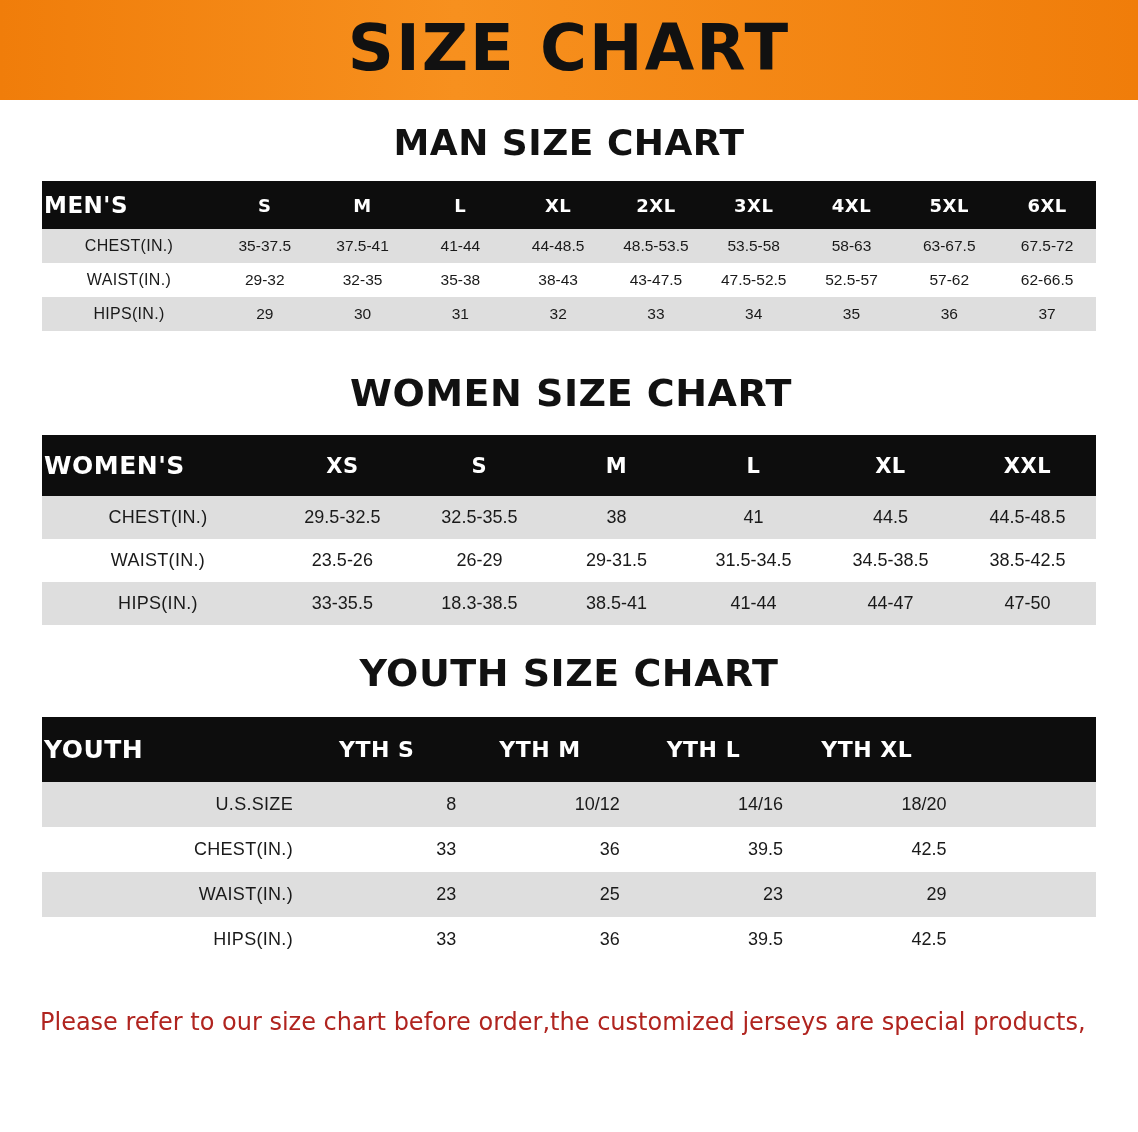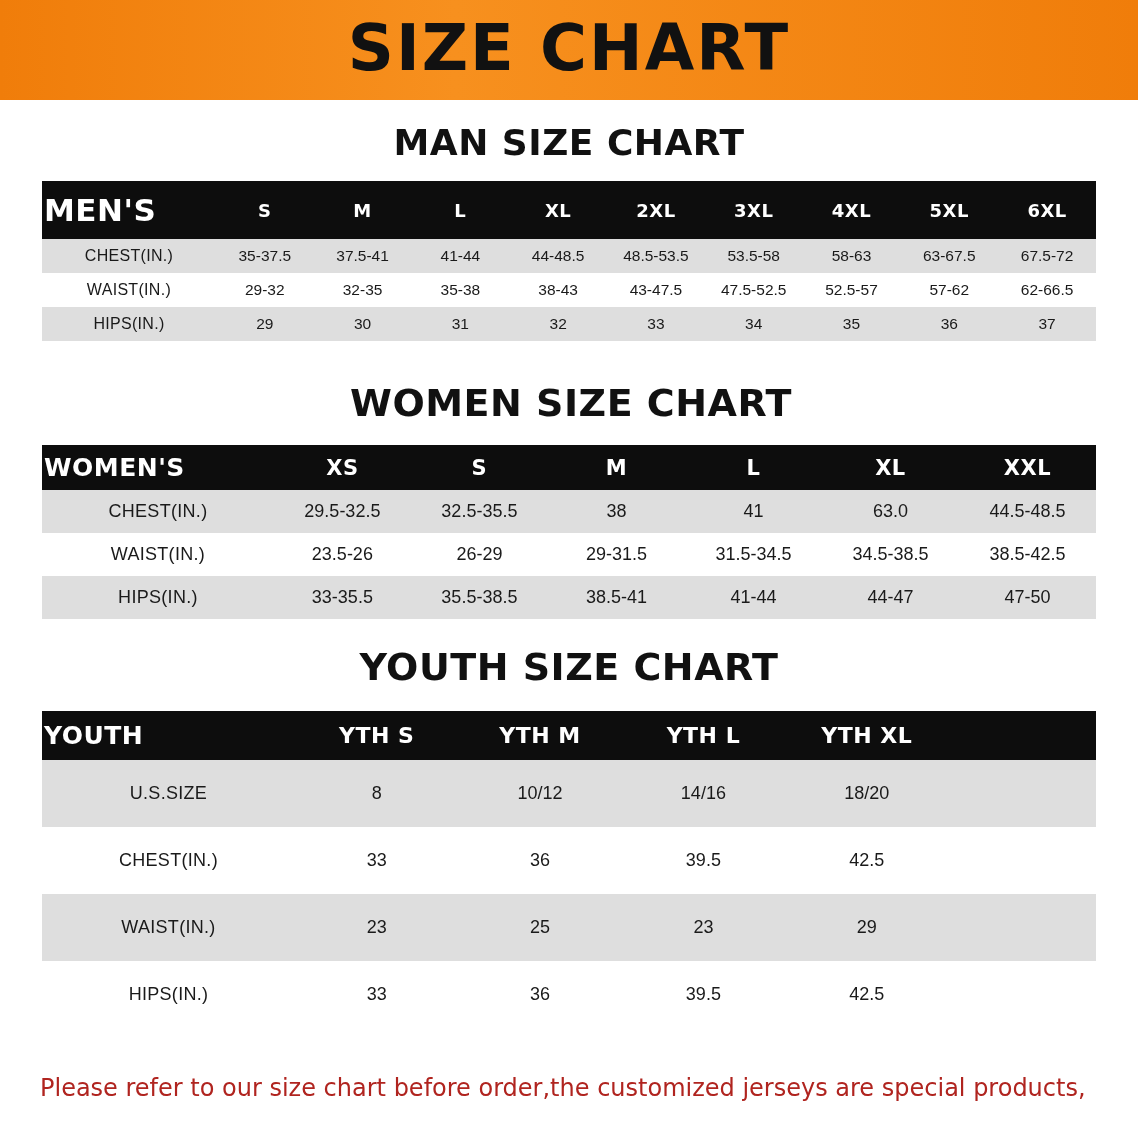--- a/index.html
+++ b/index.html
@@ -83,34 +83,34 @@
     text-align: center;
     font-size: 17px;
     color: #1a1a1a;
     letter-spacing: 0.3px;
   }
   tbody tr.shade td { background: #dedede; }
   tbody tr.plain td { background: #ffffff; }
 
   
   #men-table thead th { font-size: 18px; padding: 11px 2px; }
-  #men-table thead th.rowlabel { font-size: 31px; }
+  #men-table thead th.rowlabel { font-size: 23px; }
   #men-table tbody td { font-size: 15.5px; padding: 8px 2px; }
   #men-table tbody td.rowlabel { font-size: 16px; }
 
   
-  #women-table thead th { font-size: 21px; padding: 8px 2px; }
+  #women-table thead th { font-size: 21px; padding: 16px 2px; }
   #women-table thead th.rowlabel { font-size: 25px; }
   #women-table tbody td { font-size: 18px; padding: 11px 2px; }
   #women-table tbody td.rowlabel { font-size: 18px; }
 
   
-  #youth-table thead th { font-size: 22px; padding: 10px 2px; }
+  #youth-table thead th { font-size: 22px; padding: 18px 2px; }
   #youth-table thead th.rowlabel { font-size: 25px; }
-  #youth-table tbody td { font-size: 18px; padding: 23px 2px; }
+  #youth-table tbody td { font-size: 18px; padding: 12px 2px; text-align: right; }
   #youth-table tbody td.rowlabel { font-size: 18px; }
 
   
   .note {
     margin: 44px 40px 0 40px;
     color: #b0241f;
     font-family: "DejaVu Sans", sans-serif;
     font-size: 24px;
     line-height: 1.35;
     text-align: left;
@@ -196,36 +196,36 @@
         <th>XXL</th>
       </tr>
     </thead>
     <tbody>
       <tr class="shade">
         <td class="rowlabel">CHEST(IN.)</td>
         <td>29.5-32.5</td>
         <td>32.5-35.5</td>
         <td>38</td>
         <td>41</td>
-        <td>63.0</td>
+        <td>44.5</td>
         <td>44.5-48.5</td>
       </tr>
       <tr class="plain">
         <td class="rowlabel">WAIST(IN.)</td>
         <td>23.5-26</td>
         <td>26-29</td>
         <td>29-31.5</td>
         <td>31.5-34.5</td>
         <td>34.5-38.5</td>
         <td>38.5-42.5</td>
       </tr>
       <tr class="shade">
         <td class="rowlabel">HIPS(IN.)</td>
         <td>33-35.5</td>
-        <td>35.5-38.5</td>
+        <td>18.3-38.5</td>
         <td>38.5-41</td>
         <td>41-44</td>
         <td>44-47</td>
         <td>47-50</td>
       </tr>
     </tbody>
   </table>
 </div>
 
 <div class="section-title youth">YOUTH SIZE CHART</div>

